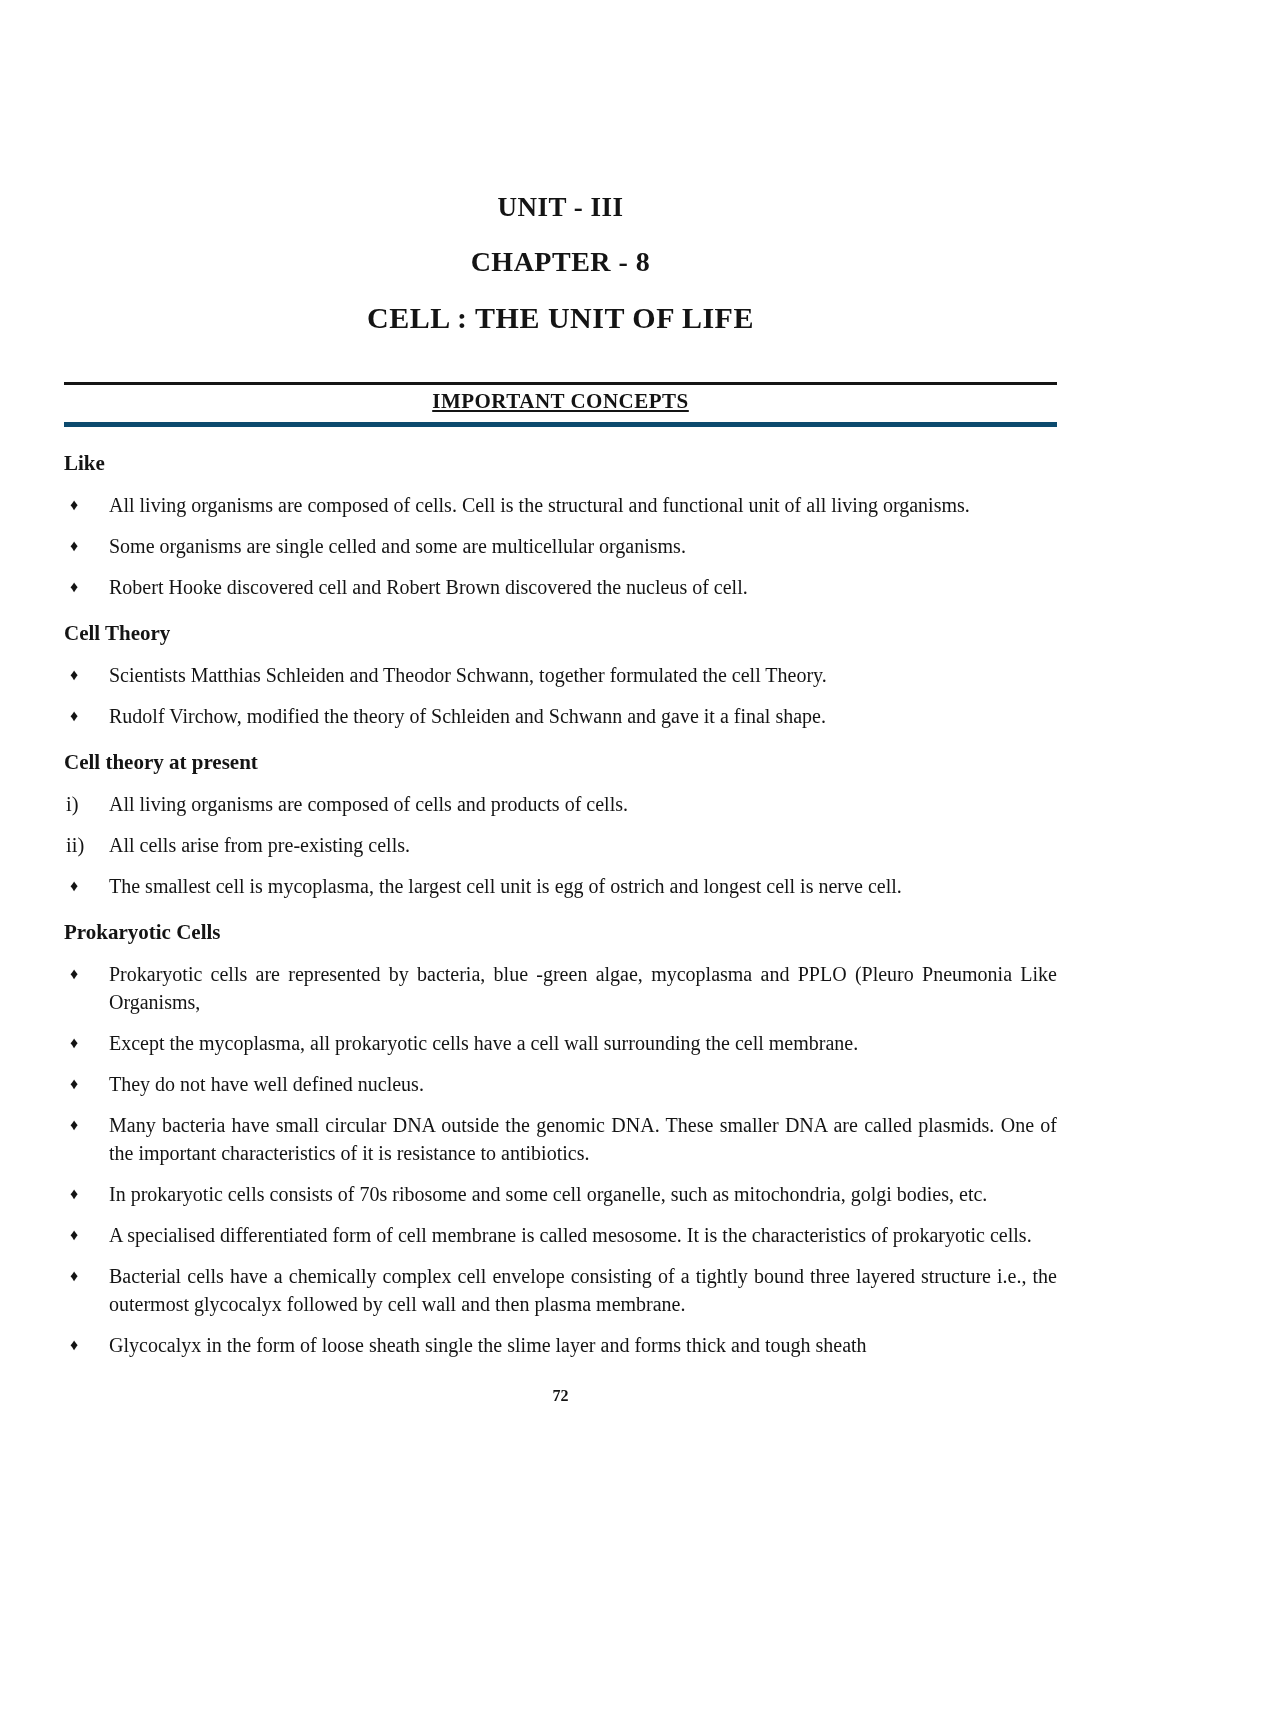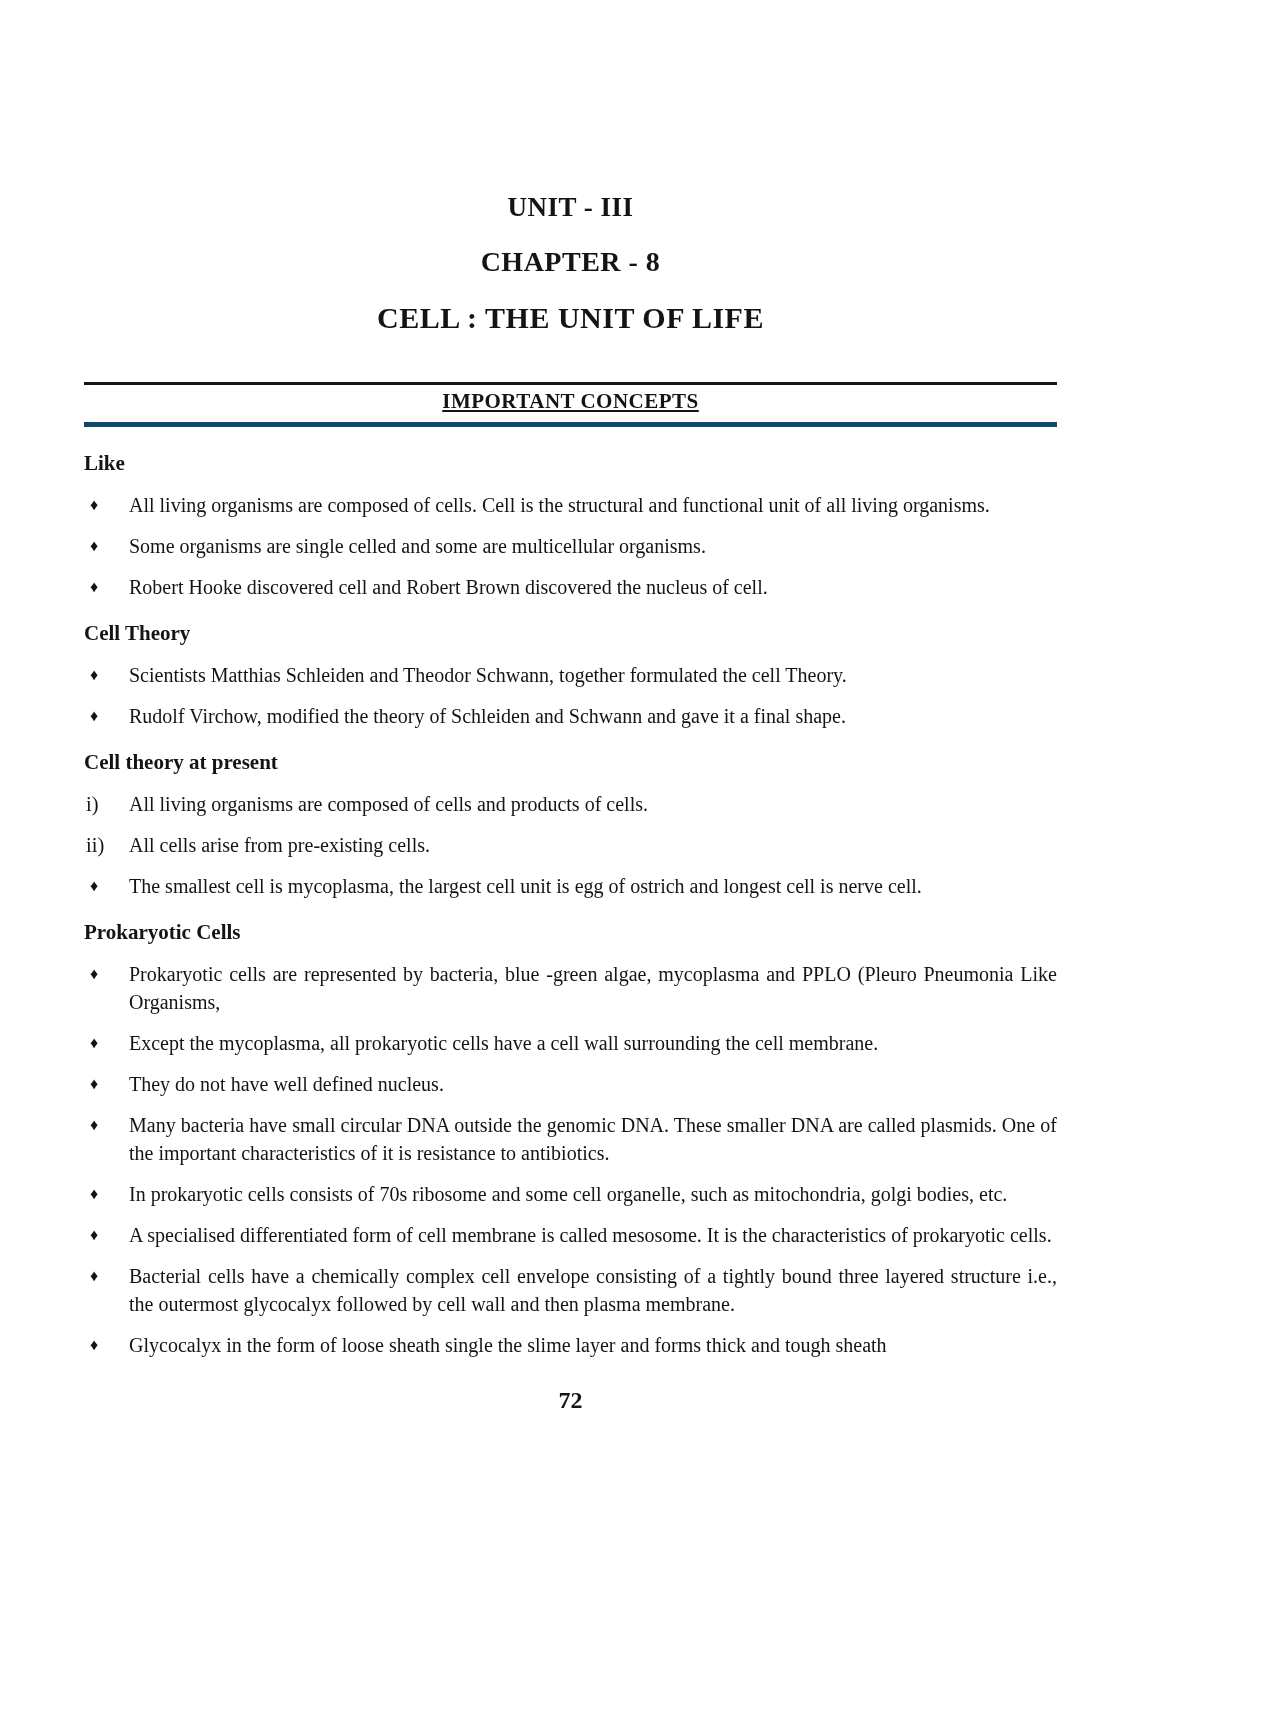--- a/index.html
+++ b/index.html
@@ -11,21 +11,21 @@
     width: 1275px;
     min-height: 1710px;
     font-family: "Liberation Serif", serif;
     color: #141414;
     -webkit-font-smoothing: antialiased;
   }
   .page {
     box-sizing: border-box;
     width: 1275px;
     min-height: 1710px;
-    padding: 192px 218px 40px 84px;
+    padding: 192px 218px 40px 64px;
   }
   .title-block {
     text-align: center;
   }
   .title-block h1 {
     font-weight: bold;
     letter-spacing: 0.5px;
   }
   .t1 { font-size: 27px; margin: 0 0 23px 0; }
   .t2 { font-size: 28px; margin: 0 0 23px 0; }
@@ -76,21 +76,21 @@
     line-height: 28px;
     text-align: justify;
   }
 
   .footer {
     text-align: center;
     margin-top: 28px;
   }
   .footer span {
     font-weight: bold;
-    font-size: 24px;
+    font-size: 16px;
   }
 </style>
 </head>
 <body>
 
 <div class="page">
 
   <div class="title-block">
     <h1 class="t1">UNIT - III</h1>
     <h1 class="t2">CHAPTER - 8</h1>

